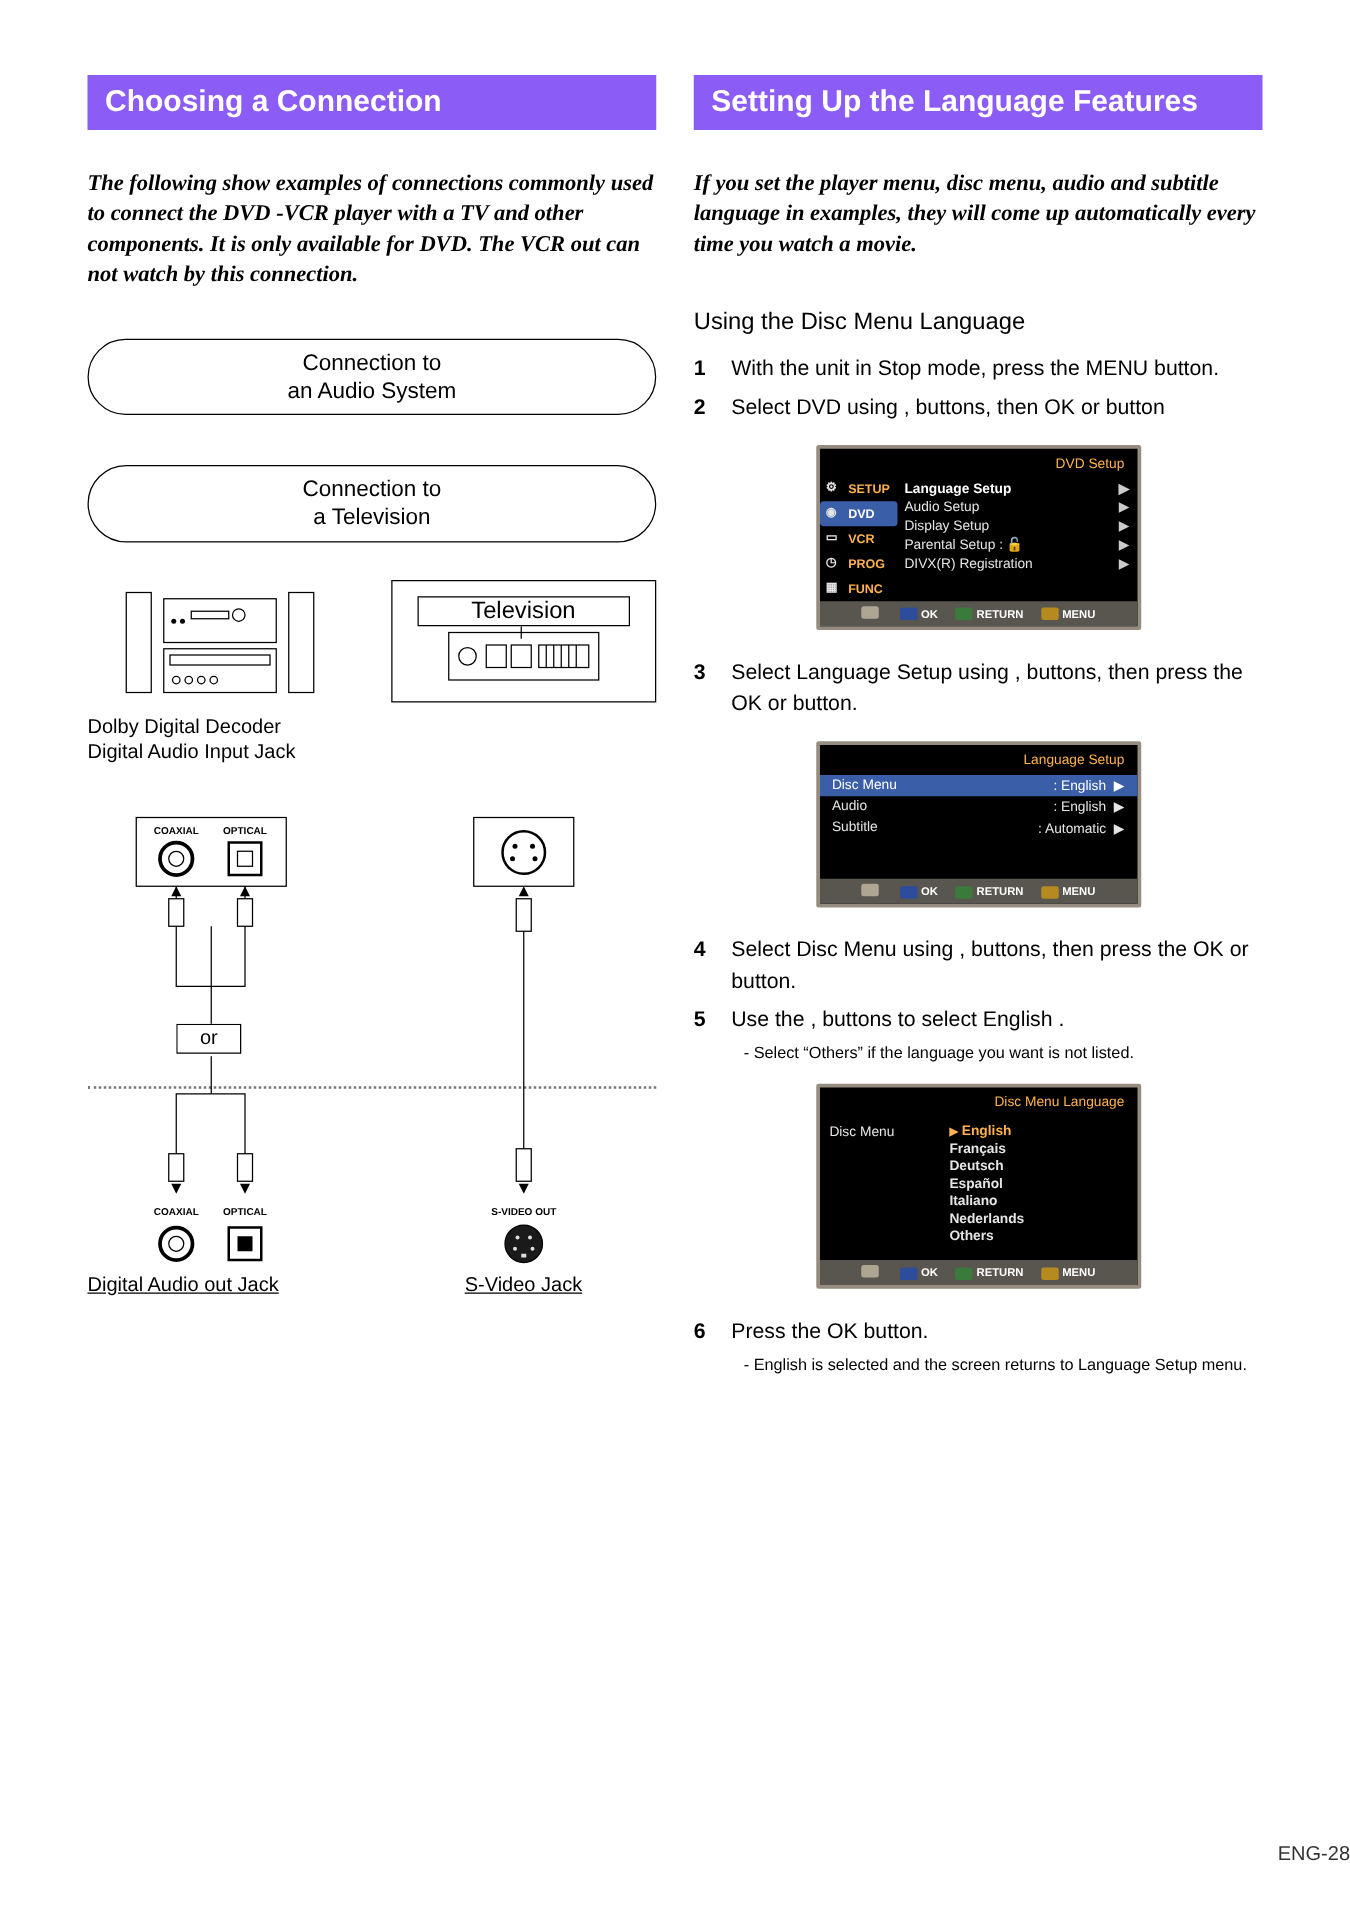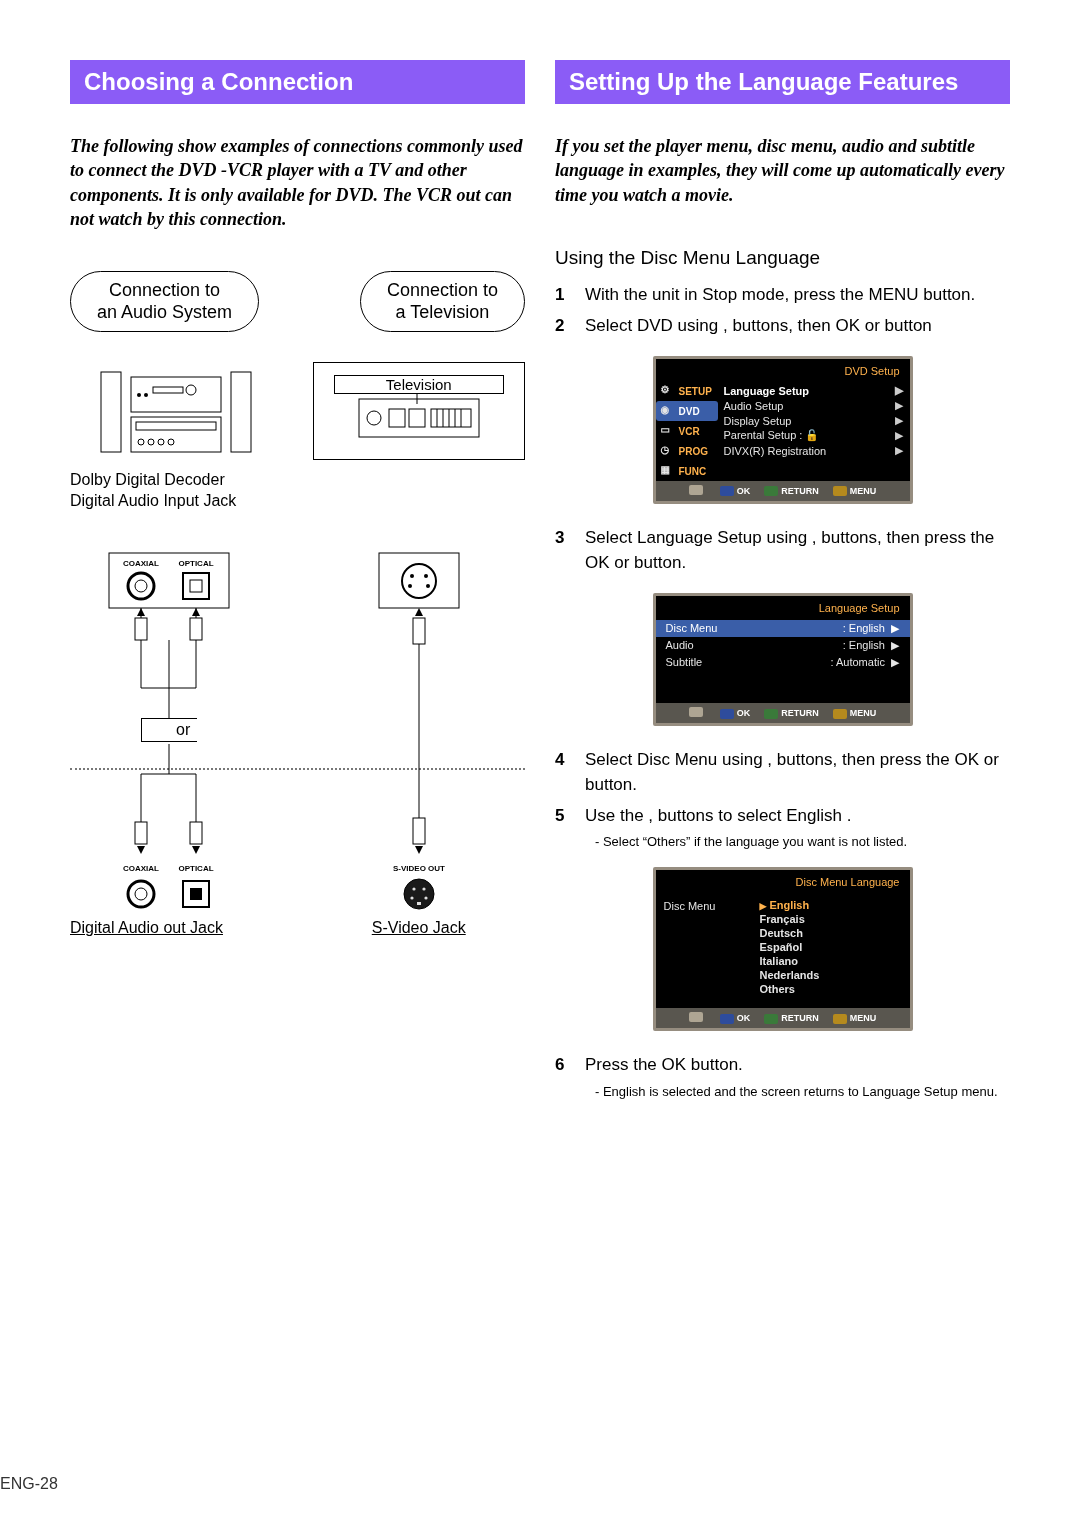--- a/index.html
+++ b/index.html
@@ -32,21 +32,21 @@
     margin-bottom: 8px;
   }
   .intro {
     font-style: italic;
     font-family: "Times New Roman", Times, serif;
     font-size: 18px;
     font-weight: bold;
     line-height: 1.35;
     margin: 30px 0 40px 0;
   }
-  .pill-row { display:flex; gap:40px; margin: 10px 0 30px 0; justify-content:space-between;}
+  .pill-row { display:flex; gap:40px; margin: 10px 0 30px 0; justify-content:space-between;flex-direction:column;}
   .pill {
     border: 1.5px solid #000;
     border-radius: 40px;
     padding: 8px 26px;
     text-align: center;
     font-size: 18px;
     line-height: 1.2;
   }
   .fig { border:1px solid #000; padding:6px; text-align:center; }
   .fig-row { display:flex; gap:30px; }
@@ -103,25 +103,25 @@
   .osd-foot .chip.g { background:#3a7a3a;}
   .osd-foot .chip.y { background:#b58a1e;}
   .osd-foot .rm { width:14px;height:10px; background:#aea593; display:inline-block; margin-right:3px; border-radius:2px;}
   .osd2-row { display:flex; justify-content:space-between; padding:2px 10px; }
   .osd2-row.sel { background:#3a5ea8; color:#fff; }
   .osd3-left { width:80px; padding:0 8px; font-size:11px;}
   .osd3-right { flex:1; padding:0 8px; font-weight:700; }
   .osd3-right div { padding:1px 0; }
   .osd3-right .sel::before { content:"▶"; color:#ffb24d; font-size:9px; margin-right:3px;}
   .or-box {
-    border:1px solid #000; padding:2px 34px; display:inline-block; font-size:16px;
+    border:1px solid #000; padding:2px 18px; display:inline-block; font-size:16px;
   }
   .foot-page {
     position:absolute; left:0; right:0; bottom:40px;
-    text-align:left; font-size:16px; color:#333;
+    text-align:right; font-size:16px; color:#333;
   }
   
   svg.art { display:block; margin:auto; }
   .dot-line {
     border-top: 2px dotted #777;
     margin: 10px 0;
   }
   .small-label { font-size:8px; font-weight:700; text-anchor:middle; }
 </style>
 </head>
@@ -163,21 +163,21 @@
               <circle cx="70" cy="80" r="3" fill="none" stroke="#000"></circle>
               <circle cx="80" cy="80" r="3" fill="none" stroke="#000"></circle>
           </svg>
           <div class="caption" style="text-align:left;">
             <span>Dolby Digital Decoder</span><br>
             <span>Digital Audio Input Jack</span>
           </div>
         </div>
         <div class="fig-col">
           <div class="fig" style="height:98px; box-sizing:border-box;">
-            <div style="border:1px solid #000; margin:6px 14px 0 14px; font-size:15px;">Television</div>
+            <div style="border:1px solid #000; margin:6px 14px 0 14px; font-size:19px;">Television</div>
             <svg class="art" width="140" height="50" viewBox="0 0 140 50">
               <rect x="10" y="5" width="120" height="38" fill="none" stroke="#000"></rect>
               <circle cx="25" cy="24" r="7" fill="none" stroke="#000"></circle>
               <rect x="40" y="15" width="16" height="18" fill="none" stroke="#000"></rect>
               <rect x="60" y="15" width="16" height="18" fill="none" stroke="#000"></rect>
               <line x1="68" y1="10" x2="68" y2="0" stroke="#000"></line>
               <rect x="82" y="15" width="40" height="18" fill="none" stroke="#000"></rect>
               <line x1="88" y1="15" x2="88" y2="33" stroke="#000"></line>
                 <line x1="94" y1="15" x2="94" y2="33" stroke="#000"></line>
                 <line x1="100" y1="15" x2="100" y2="33" stroke="#000"></line>

